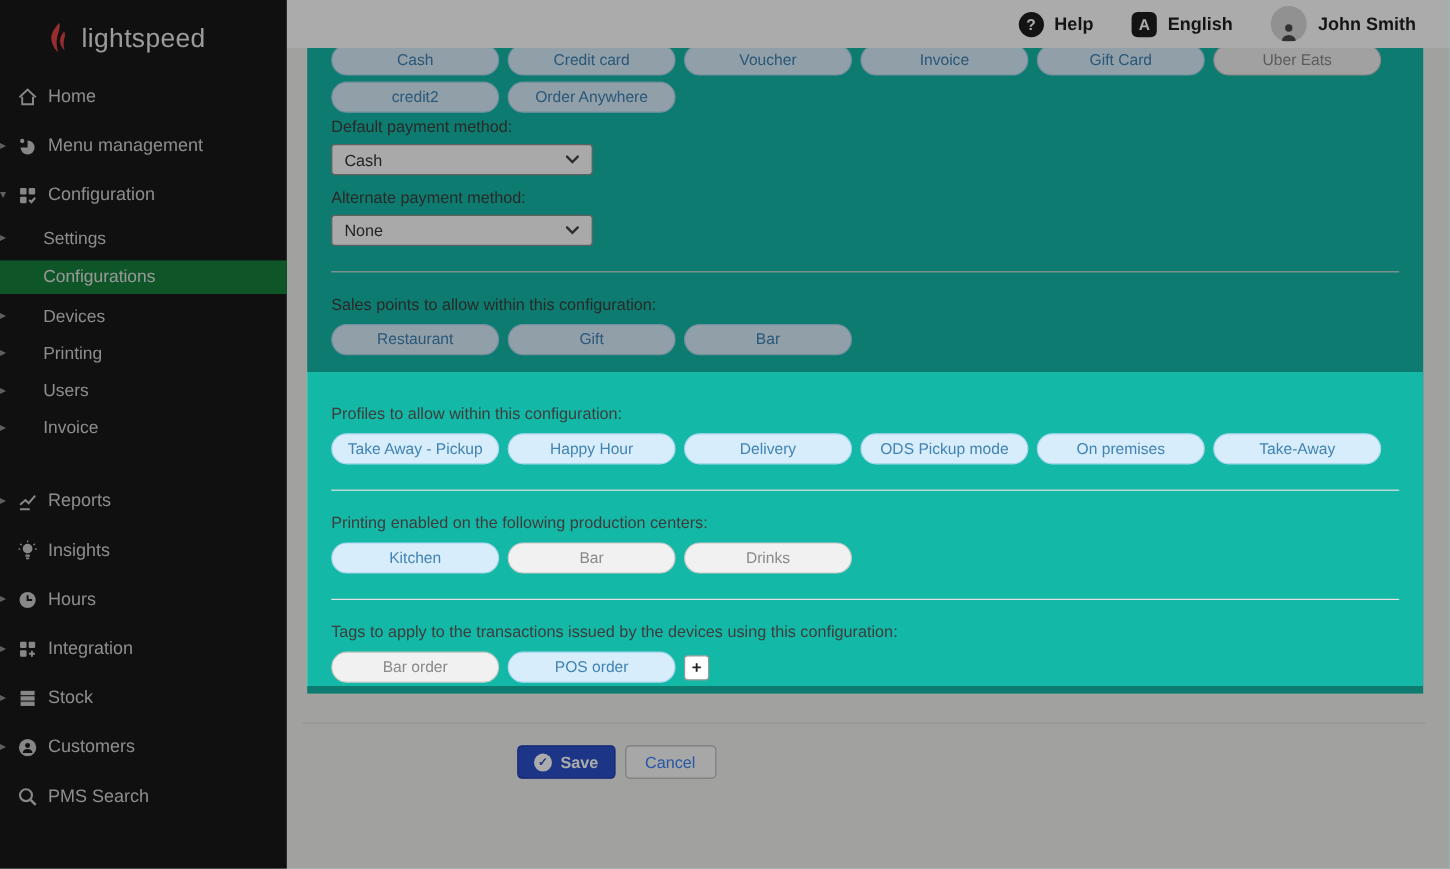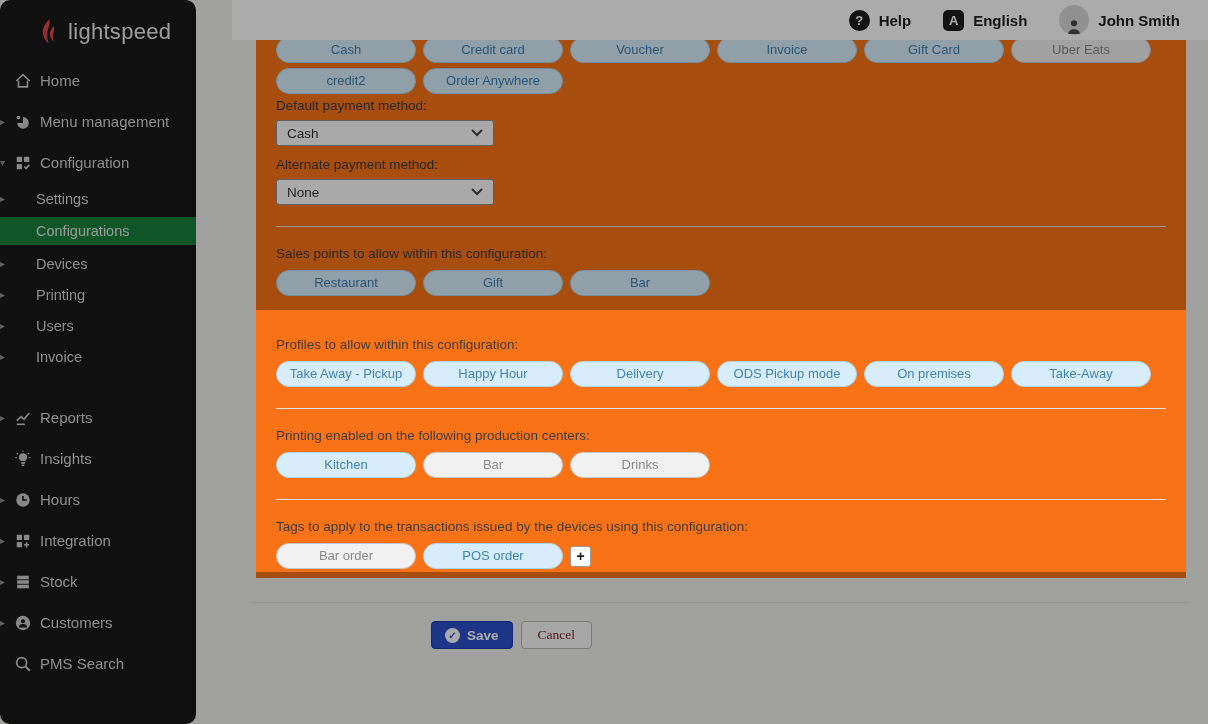--- a/index.html
+++ b/index.html
@@ -4,22 +4,22 @@
 <style>
   * { box-sizing: border-box; margin: 0; padding: 0; }
   html, body { width: 1208px; height: 724px; overflow: hidden; }
   body {
     font-family: "Liberation Sans", "DejaVu Sans", sans-serif;
     position: relative;
     background: #f1f1ef;
   }
   
   .sidebar {
-    position: absolute; left: 0; top: 0; width: 196px; height: 724px;
-    background: #181818; color: #cfcfcf; z-index: 10; border-radius: 10px;
+    position: absolute; left: 0; top: 0; width: 239px; height: 724px;
+    background: #181818; color: #cfcfcf; z-index: 10;
   }
   .logo { display: flex; align-items: center; gap: 8px; padding: 12px 0 0 36px; height: 52px; }
   .logo-text { color: #e8e8e8; font-size: 22px; letter-spacing: 0.3px; }
   .nav { list-style: none; margin-top: 8px; }
   .nav li {
     display: flex; align-items: center; cursor: pointer;
     padding-left: 0; font-size: 15px; color: #d2d2d2;
   }
   .nav li.top { height: 41px; }
   .nav li.sub { height: 31px; font-size: 14.5px; }
@@ -54,21 +54,21 @@
     display: flex; align-items: flex-end; justify-content: center; overflow: hidden;
   }
   .avatar svg { width: 18px; height: 18px; }
   
   .content {
     position: absolute; left: 232px; top: 40px; right: 0; bottom: 0;
     background: #f1f1ef; overflow: hidden;
   }
   .card {
     position: absolute; left: 24px; top: 0; width: 930px; height: 538px;
-    background: #f97316; padding: 0 20px; overflow: hidden;
+    background: #14b8a6; padding: 0 20px; overflow: hidden;
   }
   .pill-row { display: flex; flex-wrap: wrap; gap: 5px 7px; align-items: center; }
   .row-payments { margin-top: -3px; }
   .pill {
     width: 140px; height: 26px; border-radius: 13px; border: 1px solid;
     font-size: 13px; line-height: 24px; text-align: center; cursor: pointer;
     overflow: hidden; white-space: nowrap;
   }
   .pill.sel { background: #d7edfb; border-color: #a9d6ef; color: #4183b4; }
   .pill.un  { background: #f1f1f1; border-color: #c7c7c7; color: #8a8a8a; }
@@ -95,21 +95,21 @@
   .actions { position: absolute; left: 199px; top: 581px; display: flex; gap: 8px; }
   .btn { height: 28px; border-radius: 4px; font-size: 13.5px; cursor: pointer; display: inline-flex; align-items: center; }
   .btn-save {
     background: #2c4fc8; border: 1px solid #1f3cae; color: #fff;
     padding: 0 13px; gap: 7px; font-weight: bold;
   }
   .save-check {
     width: 15px; height: 15px; border-radius: 50%; background: #fff; color: #2c4fc8;
     font-size: 10px; font-weight: bold; display: inline-flex; align-items: center; justify-content: center;
   }
-  .btn-cancel { background: #fafafa; border: 1px solid #b9b9b9; color: #7f1d1d; padding: 0 16px; font-family: Liberation Serif, serif; }
+  .btn-cancel { background: #fafafa; border: 1px solid #b9b9b9; color: #3b82f6; padding: 0 16px; }
   
   .spotlight-hole {
     position: absolute; left: 256px; top: 310px; width: 930px; height: 262px;
     box-shadow: 0 0 0 4000px rgba(0,0,0,0.33);
     z-index: 40; pointer-events: none;
   }
 </style>
 </head>
 <body>
 

